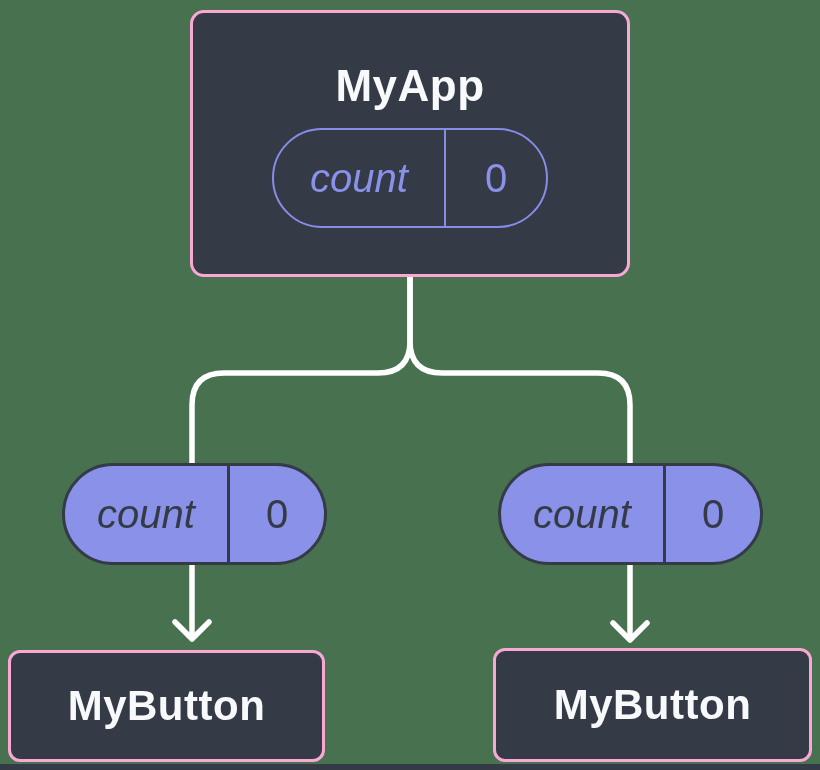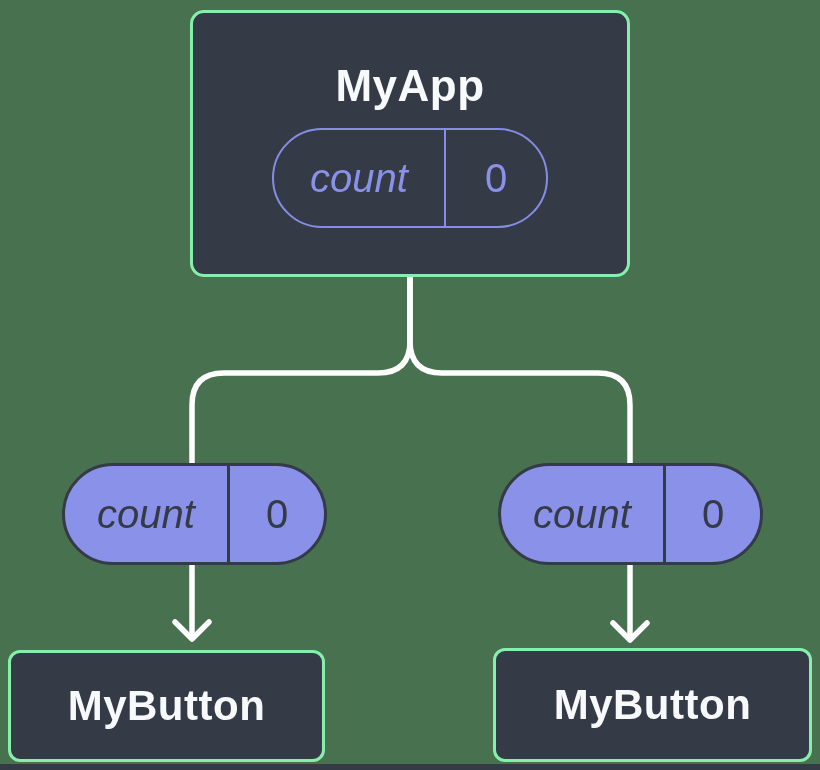--- a/index.html
+++ b/index.html
@@ -30,21 +30,21 @@
   }
   .connectors path.arrowhead {
     stroke-linecap: round;
     stroke-linejoin: round;
   }
   
   .node {
     position: absolute;
     box-sizing: border-box;
     background: #343A46;
-    border: 3px solid #86efac;
+    border: 3px solid #f9a8d4;
     z-index: 2;
   }
   .node-root {
     left: 190px;
     top: 10px;
     width: 440px;
     height: 267px;
     border-radius: 14px;
     display: flex;
     flex-direction: column;

